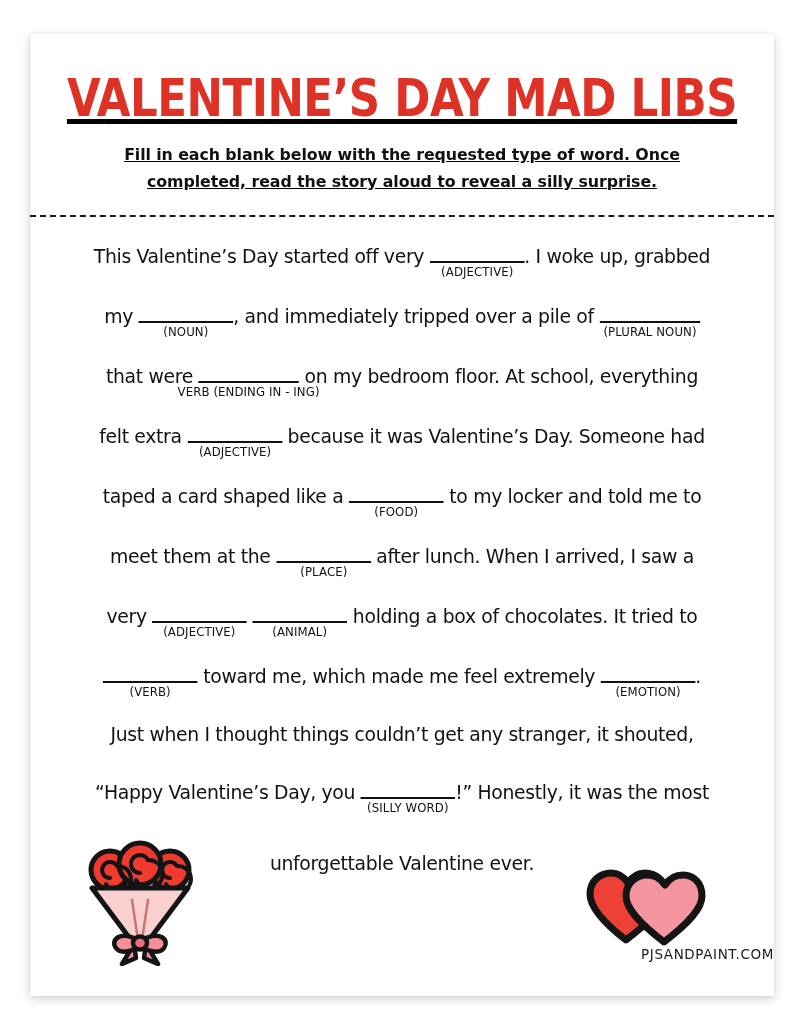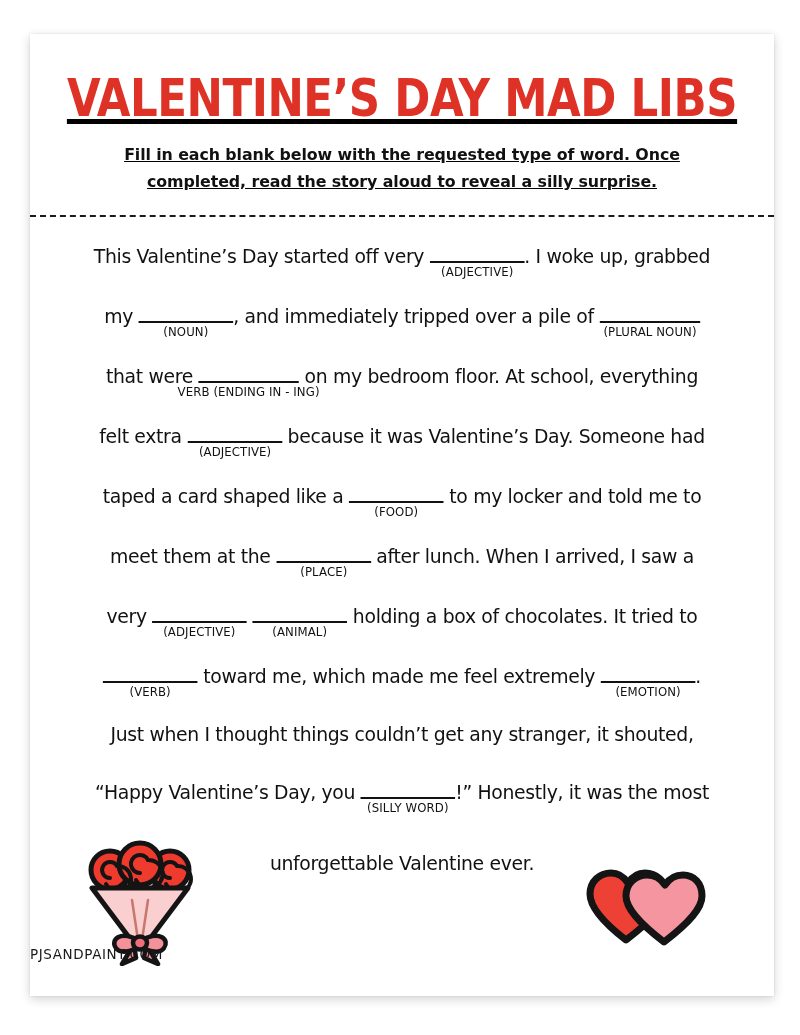--- a/index.html
+++ b/index.html
@@ -139,21 +139,21 @@
     letter-spacing: -0.35px;
     color: #111111;
     transform: scaleX(0.965);
   }
 
   .footer {
     position: absolute;
     left: 0;
     right: 0;
     bottom: 34px;
-    text-align: left;
+    text-align: right;
     font-family: "DejaVu Sans", "Liberation Sans", sans-serif;
     font-size: 13.5px;
     letter-spacing: 0.6px;
     color: #1a1a1a;
   }
 </style>
 </head>
 <body>
 
 <div id="sheet">

